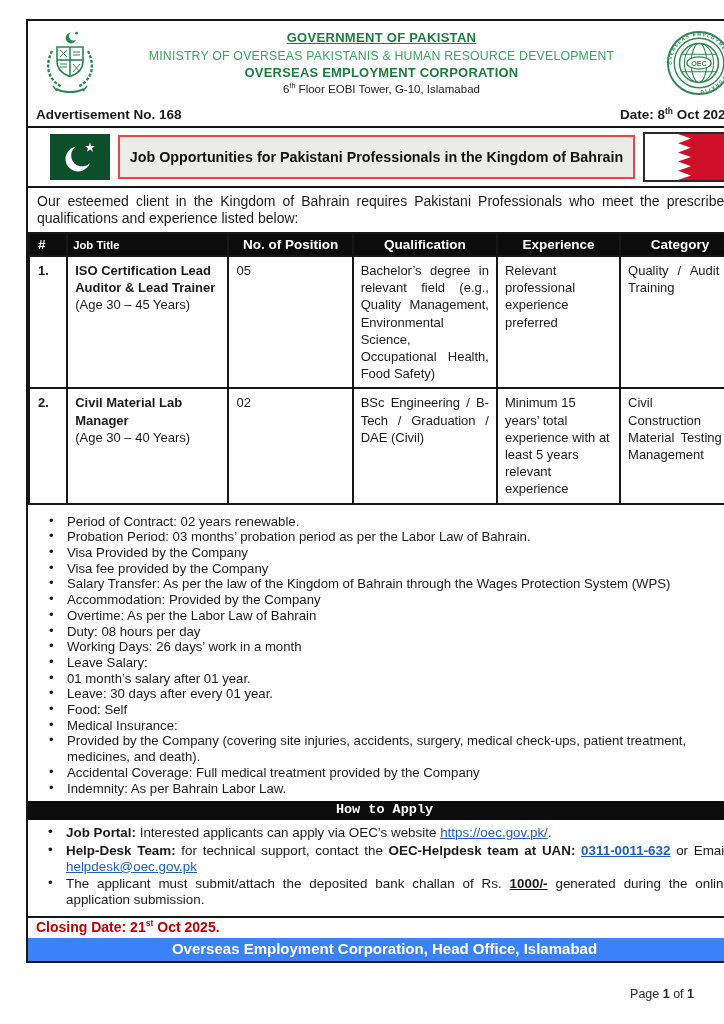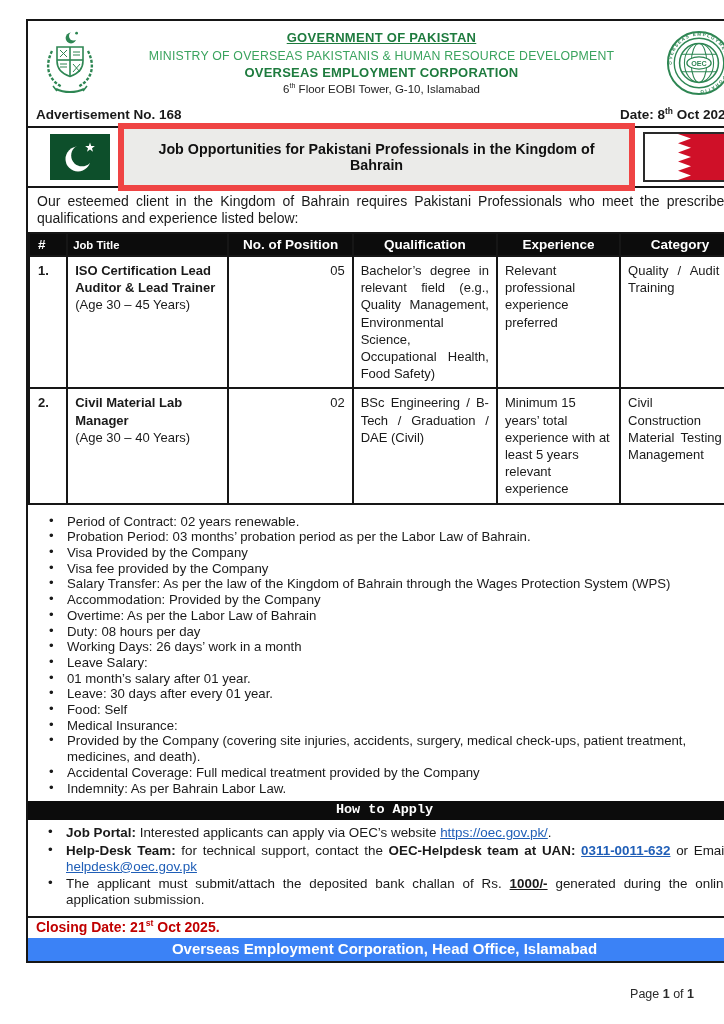--- a/index.html
+++ b/index.html
@@ -19,34 +19,34 @@
   .gov{color:#1e7b3e;font-weight:bold;text-decoration:underline;font-size:13px;letter-spacing:.3px;}
   .ministry{color:#3aa35e;font-size:12.3px;margin-top:4px;letter-spacing:.2px;}
   .corp{color:#1e7b3e;font-weight:bold;font-size:13px;margin-top:2px;letter-spacing:.2px;}
   .address{color:#222;font-size:11.5px;margin-top:3px;}
   .oec-logo{width:72px;flex:0 0 72px;display:flex;justify-content:flex-end;}
   .adv-row{display:flex;justify-content:space-between;font-weight:bold;font-size:13.5px;
     padding:2px 8px 4px 8px;border-bottom:2px solid #161616;}
   
   .banner-row{display:flex;align-items:center;border-bottom:2px solid #161616;padding:3px 6px 3px 0;height:52px;}
   .pak-flag{margin-left:22px;line-height:0;flex:0 0 auto;}
-  .banner-title{flex:1;margin:0 8px;border:6px solid #ef4444;background:#ebebe9;text-align:center;
+  .banner-title{flex:1;margin:0 8px;border:2px solid #ef4444;background:#ebebe9;text-align:center;
     font-weight:bold;font-size:14.3px;padding:12px 8px;color:#111;}
   .bah-flag{margin-right:0px;line-height:0;border:2px solid #2a2a2a;flex:0 0 auto;}
   
   .intro{font-size:14px;text-align:justify;padding:5px 9px 6px;line-height:16.5px;}
   
   table{width:100%;border-collapse:collapse;table-layout:fixed;}
   th,td{border:2px solid #161616;box-sizing:border-box;}
   th{background:#0c0c0c;color:#fff;font-size:13.5px;padding:3px 5px;text-align:center;font-weight:bold;}
   th.h-hash{text-align:left;padding-left:8px;}
   th.h-job{text-align:left;font-size:11.3px;}
   td{font-size:13px;vertical-align:top;padding:5px 7px;line-height:17.2px;}
   td.c-num{font-weight:bold;padding-left:8px;}
-  td.c-pos{text-align:right;}
+  td.c-pos{text-align:left;}
   td.c-qual,td.c-cat{text-align:justify;}
   .job-title{font-weight:bold;}
   
   .terms{padding:9px 12px 5px 12px;font-size:13.2px;}
   .terms-h{font-weight:bold;text-decoration:underline;font-size:14px;margin-bottom:4px;}
   .terms ul,.apply-list{list-style:none;margin:0;padding:0;}
   .terms li{padding-left:27px;position:relative;line-height:15.7px;}
   .terms li::before{content:"\2022";position:absolute;left:9px;top:-1px;}
   
   .apply-banner{background:#0c0c0c;color:#fff;font-weight:bold;text-align:center;font-size:13.5px;padding:1px 0 3px;font-family:Liberation Mono, monospace;}

